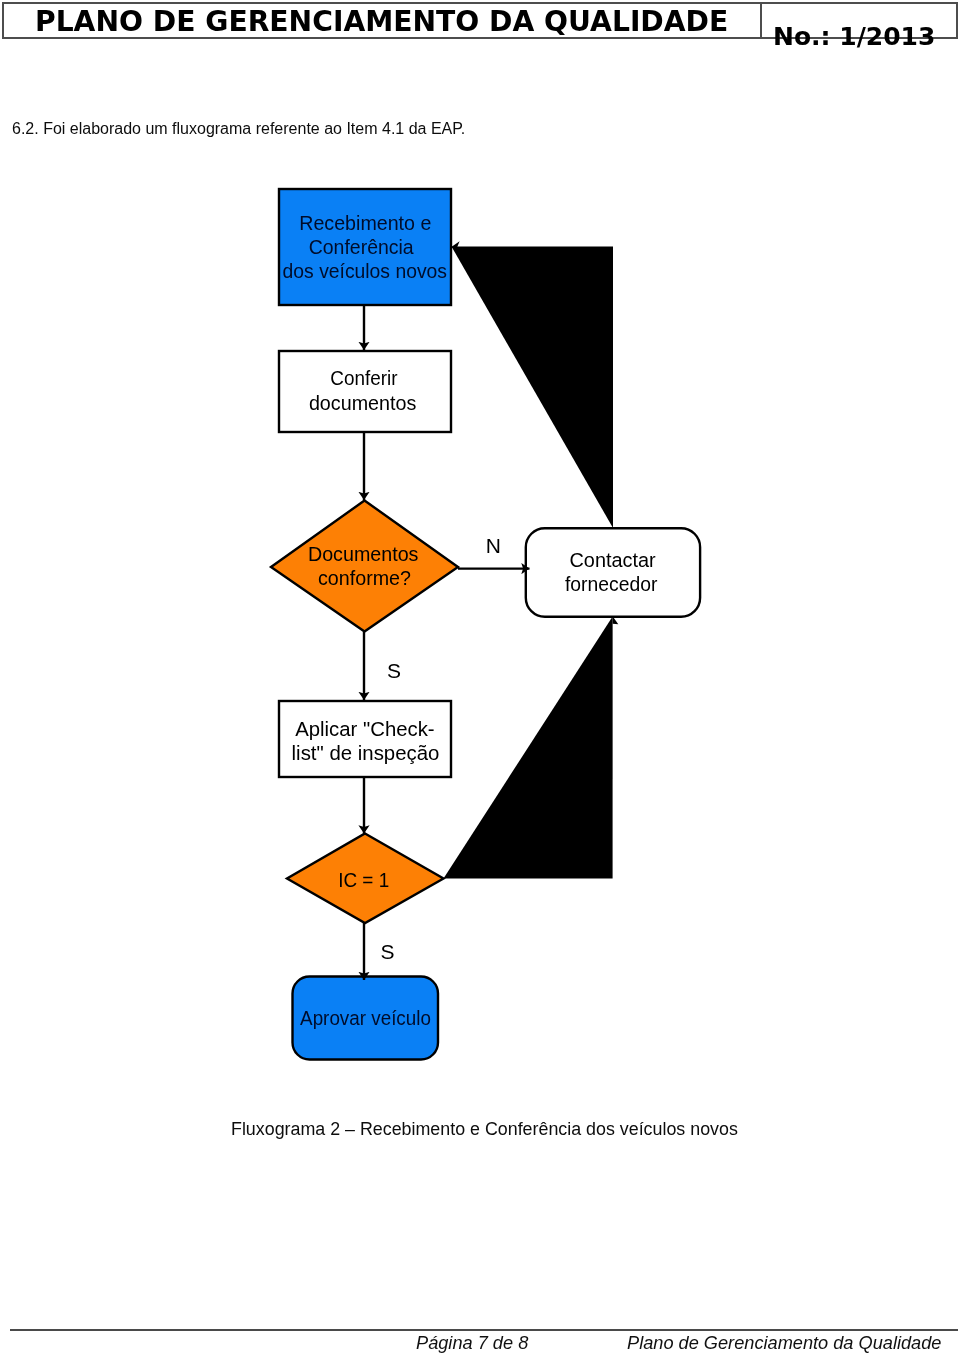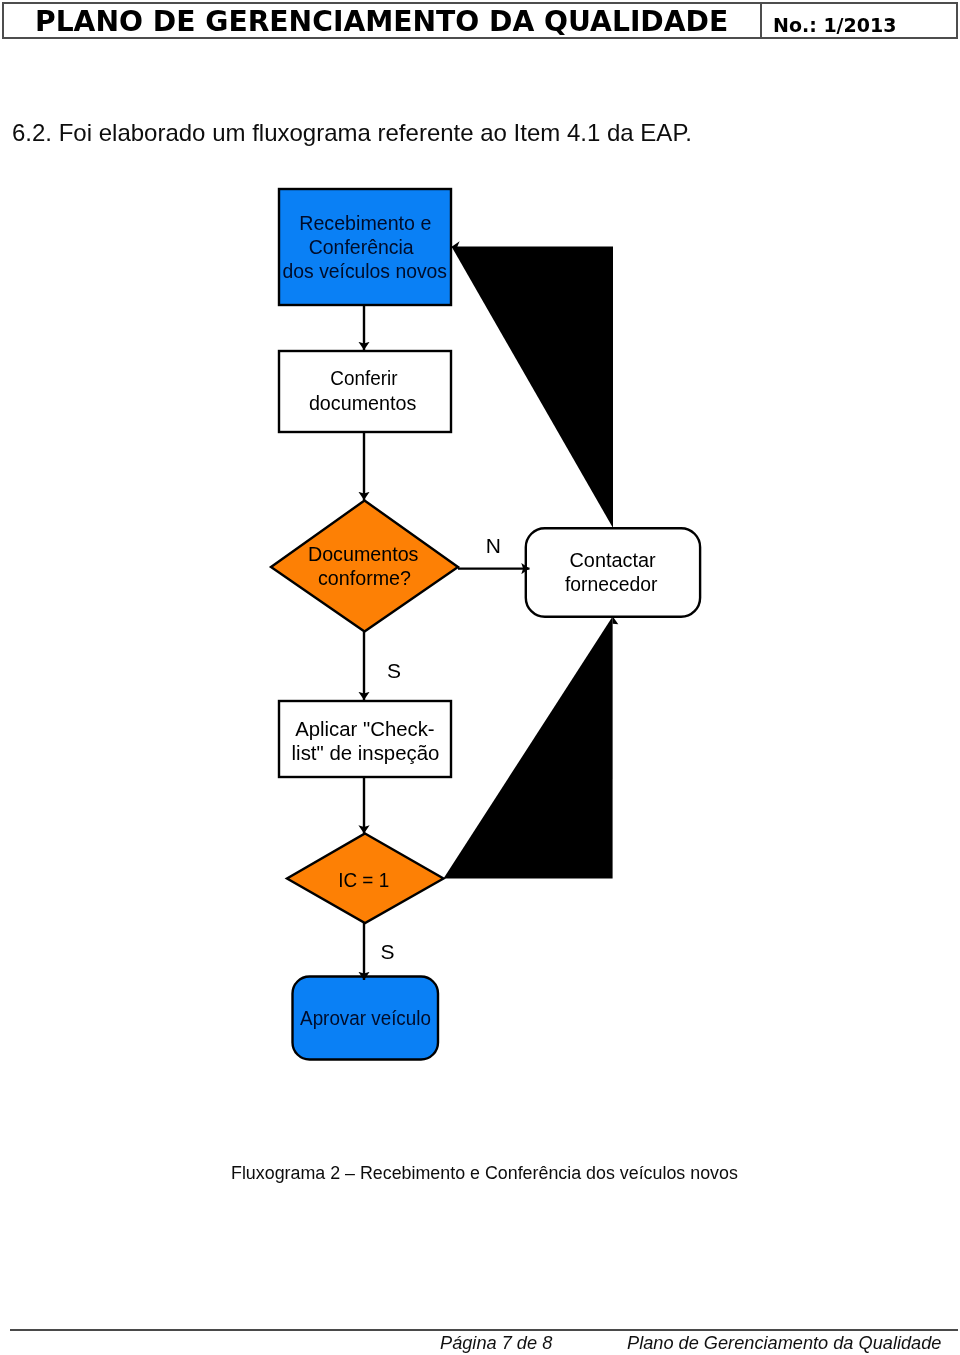--- a/index.html
+++ b/index.html
@@ -4,34 +4,34 @@
 <style>
   html,body{margin:0;padding:0;}
   body{width:960px;height:1355px;background:#fff;font-family:"Liberation Sans",sans-serif;position:relative;overflow:hidden;}
   .page{position:absolute;inset:0;transform:translateZ(0);border-radius:17px;}
   
   .hdr{position:absolute;left:2px;top:2px;width:956px;height:36.5px;box-sizing:border-box;border:2px solid #4d4d4d;display:flex;}
   .hdr-cell1{flex:0 0 756px;display:flex;align-items:center;box-sizing:border-box;}
   .hdr-div{width:2px;background:#4d4d4d;}
   .hdr-cell2{flex:1;display:flex;align-items:center;box-sizing:border-box;}
   .hdr-title{font-family:"DejaVu Sans",sans-serif;font-weight:bold;font-size:28.2px;color:#000;padding-left:31px;line-height:1;position:relative;top:2px;}
-  .hdr-no{font-family:"DejaVu Sans",sans-serif;font-weight:bold;font-size:19px;color:#000;padding-left:11px;line-height:1;position:relative;top:5px;}
+  .hdr-no{font-family:"DejaVu Sans",sans-serif;font-weight:bold;font-size:25px;color:#000;padding-left:11px;line-height:1;position:relative;top:16px;}
   
-  .intro{position:absolute;left:12px;top:121px;font-size:24px;color:#0d0d0d;line-height:1;}
+  .intro{position:absolute;left:12px;top:121px;font-size:16px;color:#0d0d0d;line-height:1;}
   
   .flow{position:absolute;left:0;top:170px;}
   .nl{font-family:"Liberation Sans",sans-serif;font-size:20.1px;fill:#000;text-anchor:middle;}
   .blue-t{fill:#000c2a;}
   .el{font-family:"Liberation Sans",sans-serif;font-size:21px;fill:#000;text-anchor:middle;}
   
-  .cap{position:absolute;left:231px;top:1121px;font-size:17.85px;color:#0d0d0d;line-height:1;white-space:nowrap;margin-top:44px;}
+  .cap{position:absolute;left:231px;top:1121px;font-size:17.85px;color:#0d0d0d;line-height:1;white-space:nowrap;}
   
   .foot-line{position:absolute;left:10px;top:1329px;width:948px;height:2px;background:#4a4a4a;}
   .foot{position:absolute;left:0;top:1334px;width:960px;font-style:italic;font-size:18.2px;color:#111;line-height:1;}
-  .foot .l{position:absolute;left:440px;white-space:nowrap;}
+  .foot .l{position:absolute;left:416px;white-space:nowrap;}
   .foot .r{position:absolute;left:627px;white-space:nowrap;}
 </style>
 </head>
 <body>
 
 <div class="page">
 
   <div class="hdr">
     <div class="hdr-cell1">
       <span class="hdr-title">PLANO DE GERENCIAMENTO DA QUALIDADE</span>

